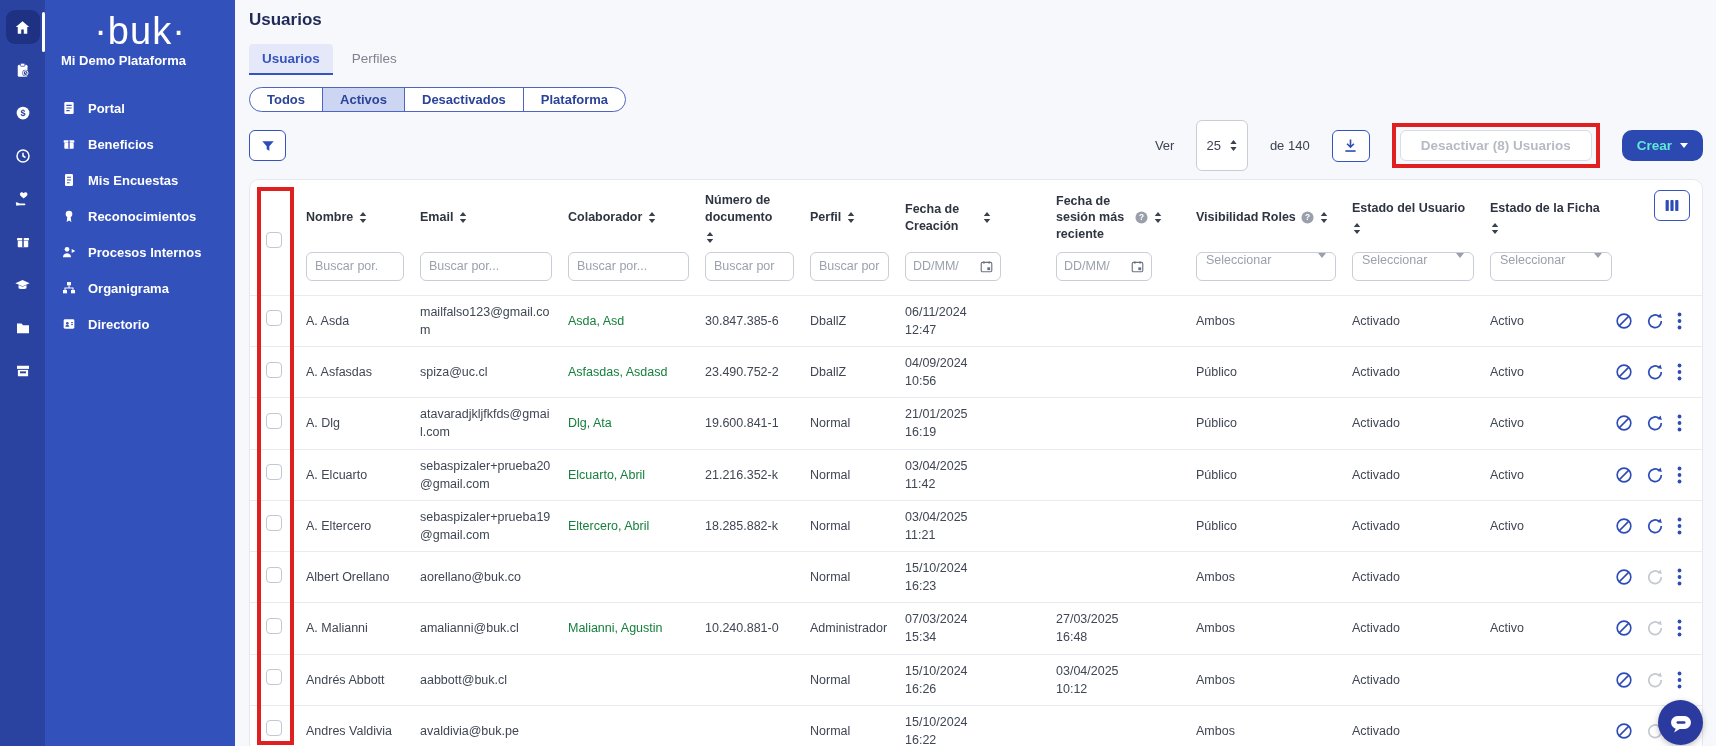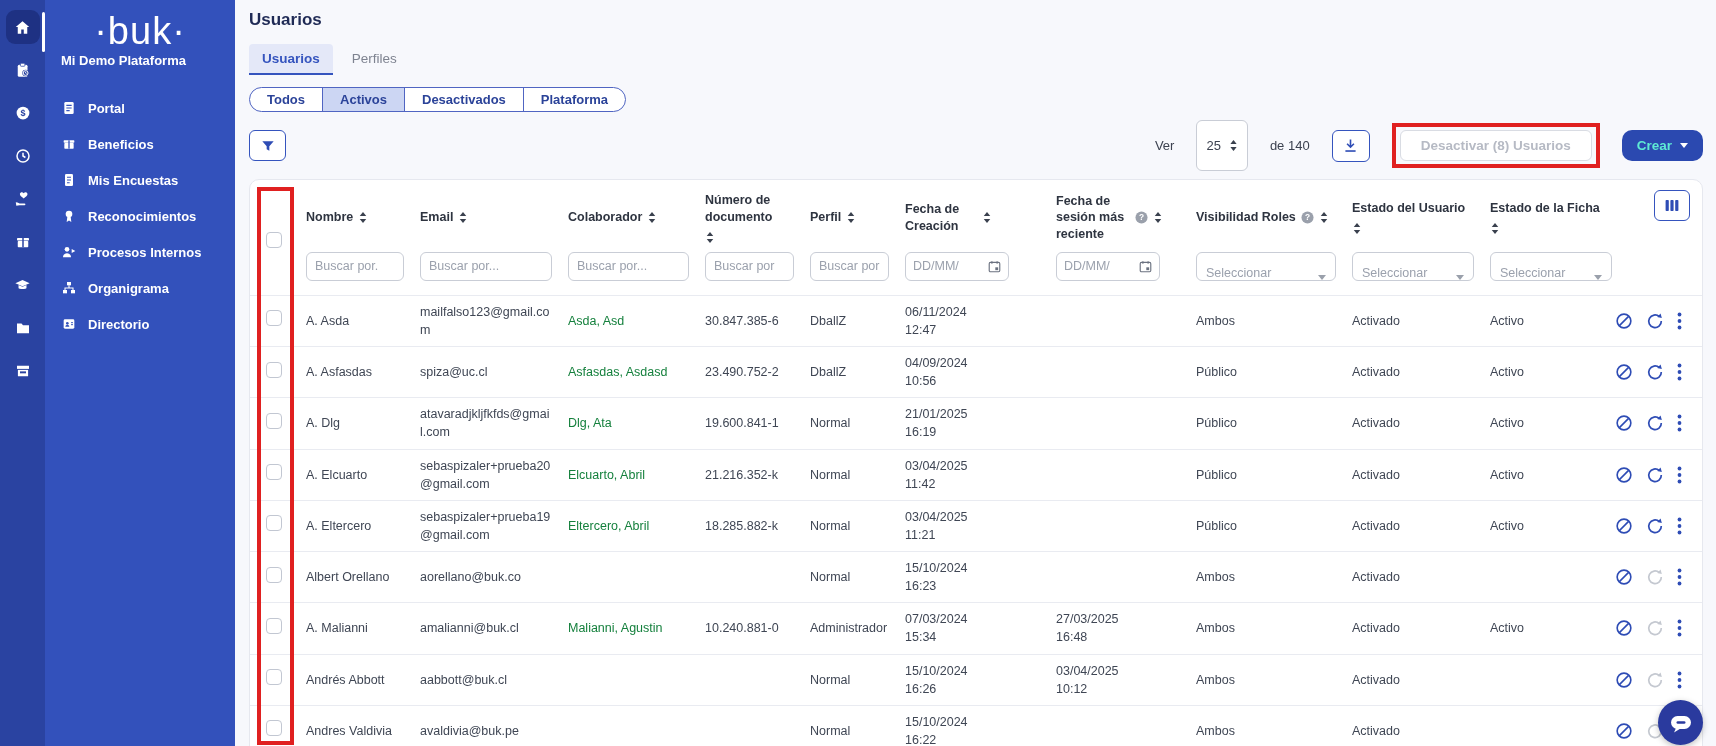--- a/index.html
+++ b/index.html
@@ -48,22 +48,22 @@
   table{width:100%;border-collapse:collapse;table-layout:fixed}
   th{font-size:12.5px;font-weight:bold;color:#2e3440;text-align:left;vertical-align:middle;padding:12px 8px 4px 8px}
   .th-inner{display:flex;align-items:center;gap:5px;flex-wrap:wrap;line-height:1.35}
   .filter-row td{padding:4px 8px 14px 8px;vertical-align:top}
   tbody td{font-size:12.5px;color:#3f4654;padding:7px 8px;border-top:1px solid #e9ebf1;height:46px;vertical-align:middle;line-height:1.45}
   td.email{word-break:break-all}
   a.link{color:#15803d;text-decoration:none;cursor:pointer}
   .cbx{display:inline-block;width:16px;height:16px;border:1.5px solid #c2c7d2;border-radius:4px;background:#fff;cursor:pointer}
   .txt-input{width:100%;height:29px;border:1px solid #c9cdd6;border-radius:6px;padding:0 8px;font-size:12.5px;font-family:"Liberation Sans",sans-serif;color:#3f4654;background:#fff}
   .txt-input::placeholder{color:#9ba1ad}
-  .date-box{display:flex;align-items:center;justify-content:space-between;height:29px;border:1px solid #c9cdd6;border-radius:6px;padding:0 7px;background:#fff;color:#9ba1ad;font-size:12.5px;width:104px;cursor:pointer}
-  .select-box{display:flex;align-items:flex-end;justify-content:space-between;height:29px;border:1px solid #c9cdd6;border-radius:6px;padding:0 9px;background:#fff;color:#9ba1ad;font-size:12.5px;cursor:pointer}
+  .date-box{display:flex;align-items:center;justify-content:space-between;height:29px;border:1px solid #c9cdd6;border-radius:6px;padding:0 7px;background:#fff;color:#9ba1ad;font-size:12.5px;width:96px;cursor:pointer}
+  .select-box{display:flex;align-items:flex-start;justify-content:space-between;height:29px;border:1px solid #c9cdd6;border-radius:6px;padding:0 9px;background:#fff;color:#9ba1ad;font-size:12.5px;cursor:pointer}
   .sel-caret{width:0;height:0;border-left:4.5px solid transparent;border-right:4.5px solid transparent;border-top:5px solid #9aa0ab}
   .c-actions-inner{display:flex;align-items:center;gap:13px;justify-content:flex-end;padding-right:12px}
   .act{color:#2e4cb5;display:inline-flex;align-items:center;cursor:pointer}
   .act.disabled{color:#c4c8d0}
 
   
   .fab{position:absolute;right:13px;bottom:1px;width:45px;height:45px;border-radius:50%;background:#2a3a9e;display:flex;align-items:center;justify-content:center;z-index:9;box-shadow:0 2px 6px rgba(0,0,0,.25);cursor:pointer}
 </style>
 </head>
 <body>

